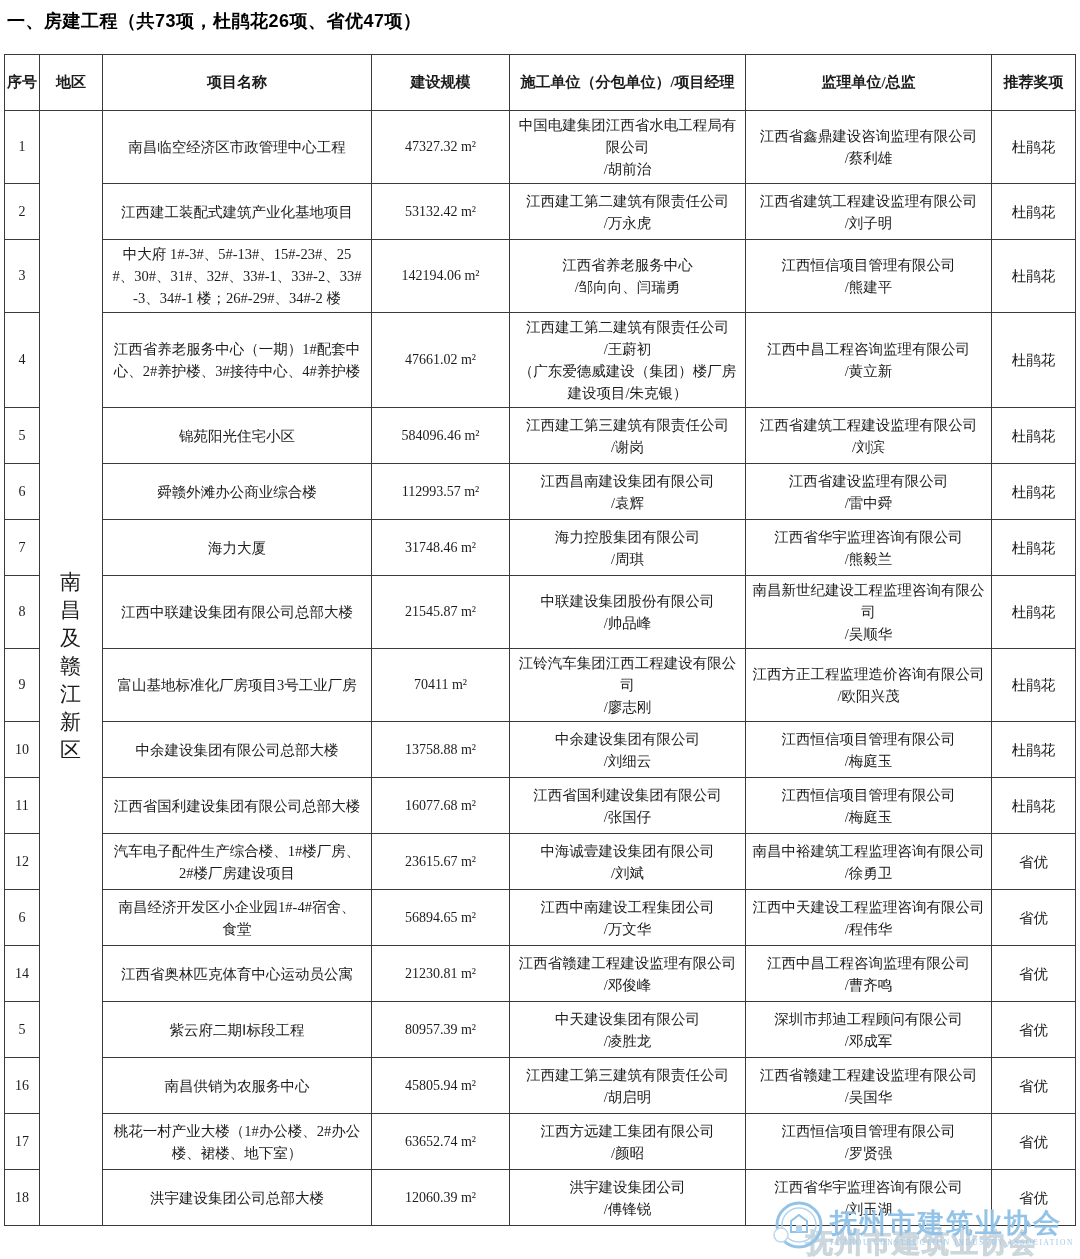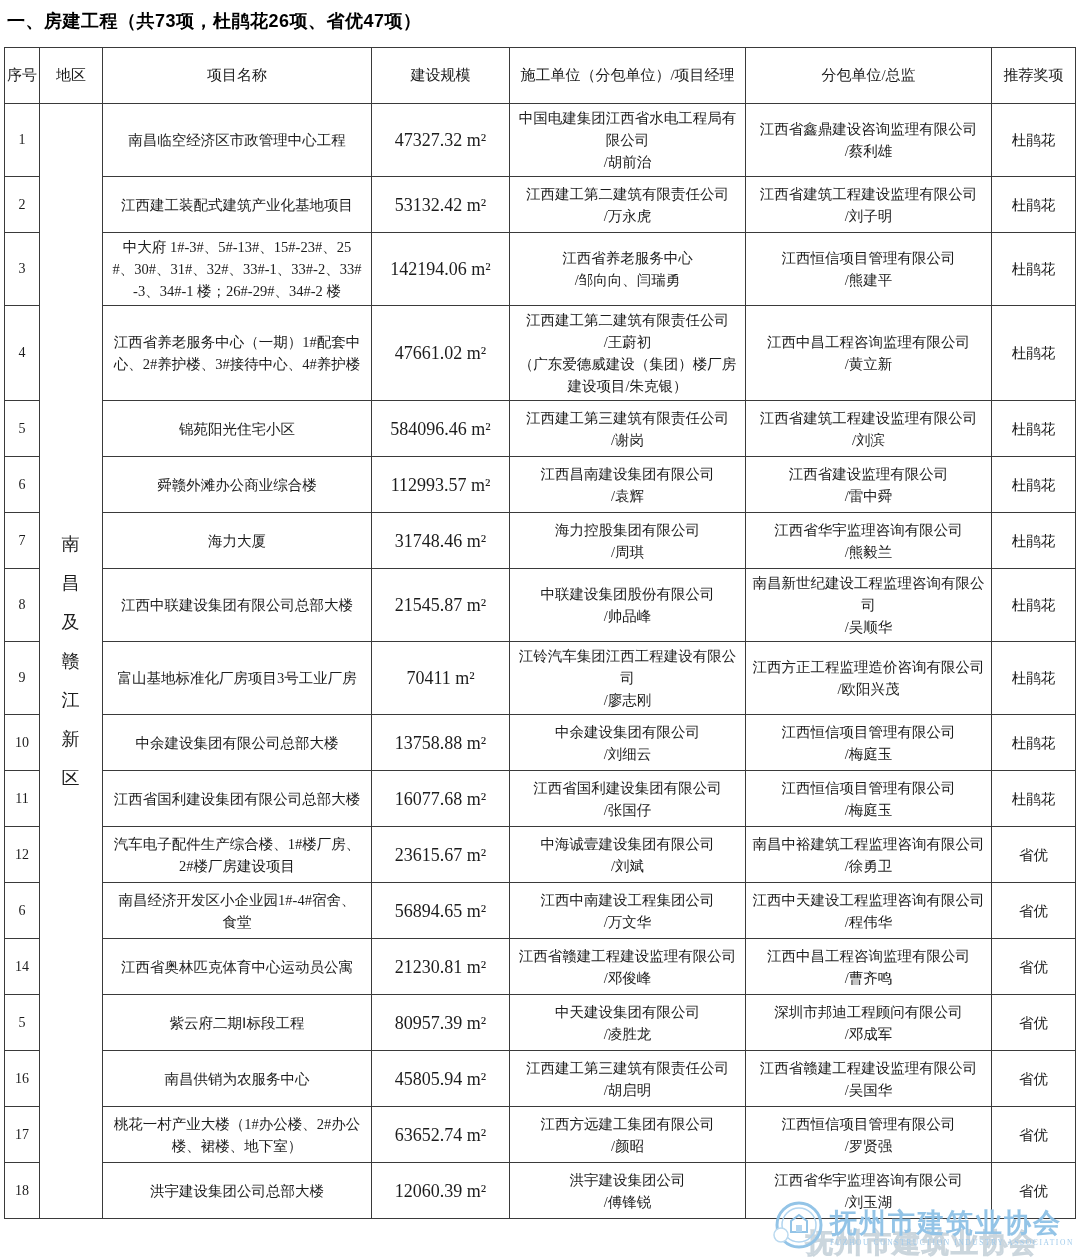--- a/index.html
+++ b/index.html
@@ -8,58 +8,59 @@
     width:1080px; height:1259px;
     background:#ffffff;
     font-family:"Liberation Serif", serif;
     color:#1c1c1c;
     position:relative;
     overflow:hidden;
   }
   .page-title {
     font-family:"Liberation Sans", sans-serif;
     font-size:18px; font-weight:bold; color:#000;
-    margin:9px 0 14px 7px;
+    margin:9px 0 21px 7px;
     letter-spacing:0.5px;
   }
   table.projects {
     border-collapse:collapse;
     table-layout:fixed;
     margin-left:4px;
     width:1071px;
     background:#fff;
   }
   th, td {
     border:1.5px solid #3a3a3a;
     text-align:center;
     vertical-align:middle;
     padding:3px 4px;
     font-size:14.5px;
     line-height:22px;
     word-break:break-all;
   }
   thead th {
-    font-weight:normal;
+    font-weight:bold;
     font-size:15px;
     height:56px;
     line-height:21px;
     padding:8px 2px;
   }
   tbody tr { height:56px; }
   td.c-no { font-size:14px; }
   td.c-region { padding:0; }
   .region-text {
     display:inline-block;
     width:34px;
-    font-size:18px;
-    line-height:39px;
+    font-size:21px;
+    line-height:28px;
     letter-spacing:1px;
+    font-family:Liberation Mono, monospace;
   }
   td.c-project { padding:3px 9px; }
-  td.c-scale { font-size:18px;margin-top:36px; }
+  td.c-scale { font-size:14px;margin-top:36px; }
   .cell-line { display:block; }
   .watermark {
     position:absolute;
     right:6px; bottom:4px;
     display:flex; align-items:center;
     opacity:0.95;
     pointer-events:none;
   }
   .wm-ghost {
     position:absolute;
@@ -104,21 +105,21 @@
       <col style="width:246px">
       <col style="width:84px">
   </colgroup>
   <thead>
     <tr>
       <th>序号</th>
       <th>地区</th>
       <th>项目名称</th>
       <th>建设规模</th>
       <th>施工单位（分包单位）/项目经理</th>
-      <th>分包单位/总监</th>
+      <th>监理单位/总监</th>
       <th>推荐奖项</th>
     </tr>
   </thead>
   <tbody>
       <tr>
         <td class="c-no">1</td>
         <td class="c-region" rowspan="18"><span class="region-text">南昌及赣江新区</span></td>
         <td class="c-project">南昌临空经济区市政管理中心工程</td>
         <td class="c-scale">47327.32 m²</td>
         <td class="c-builder">

